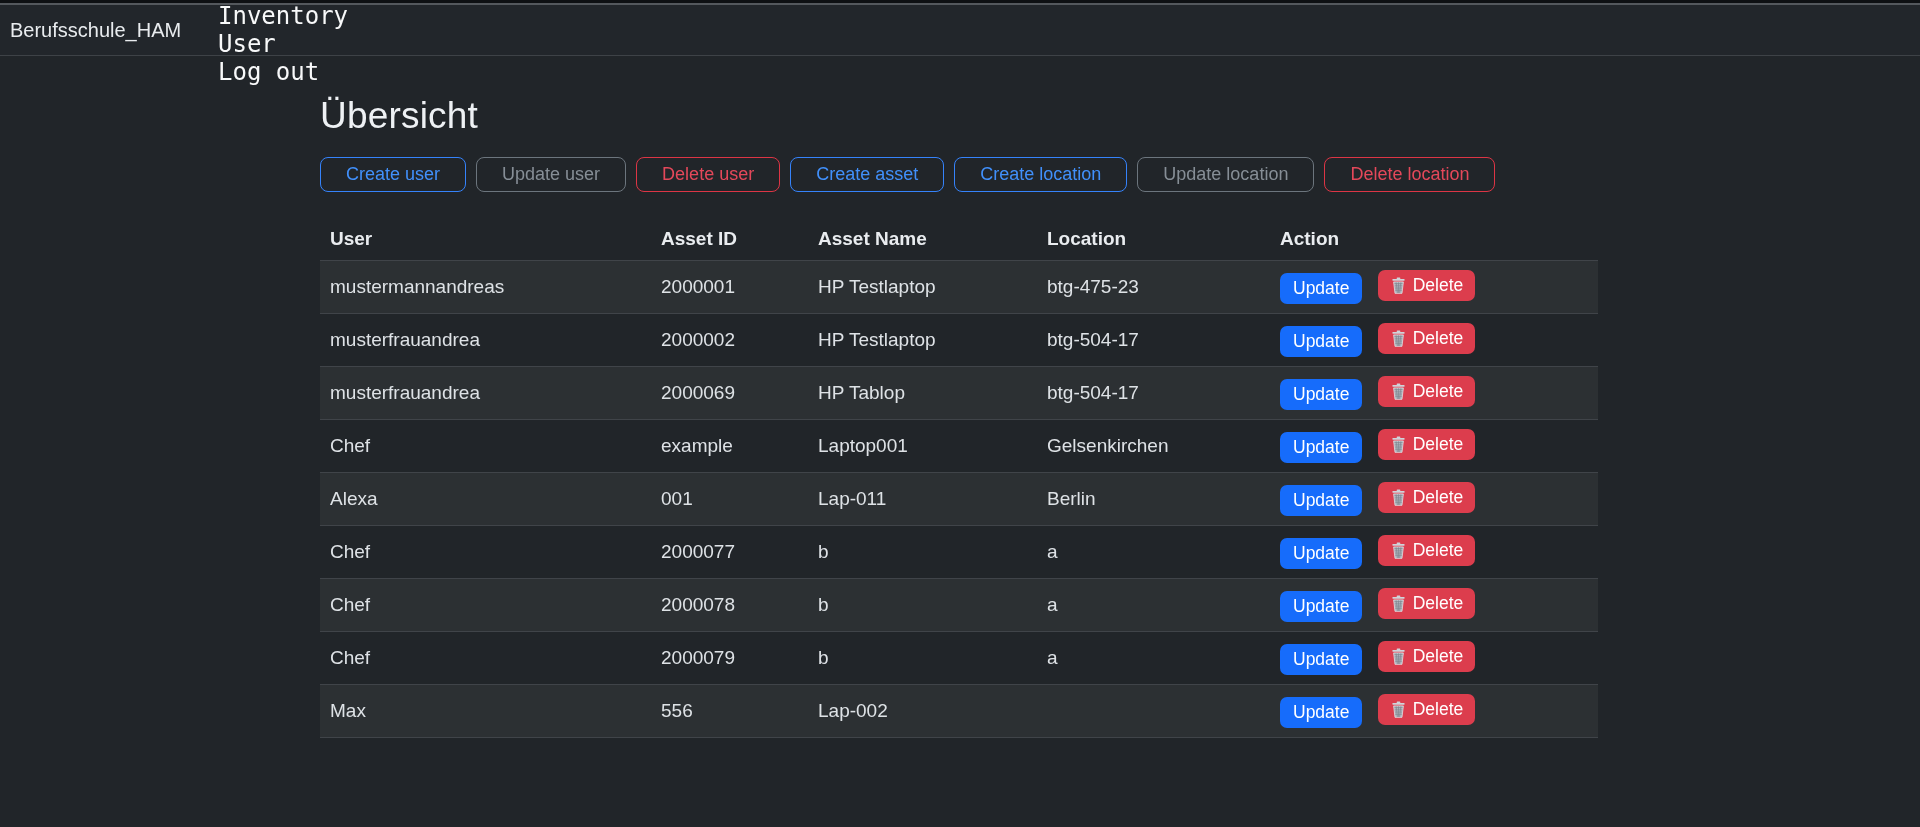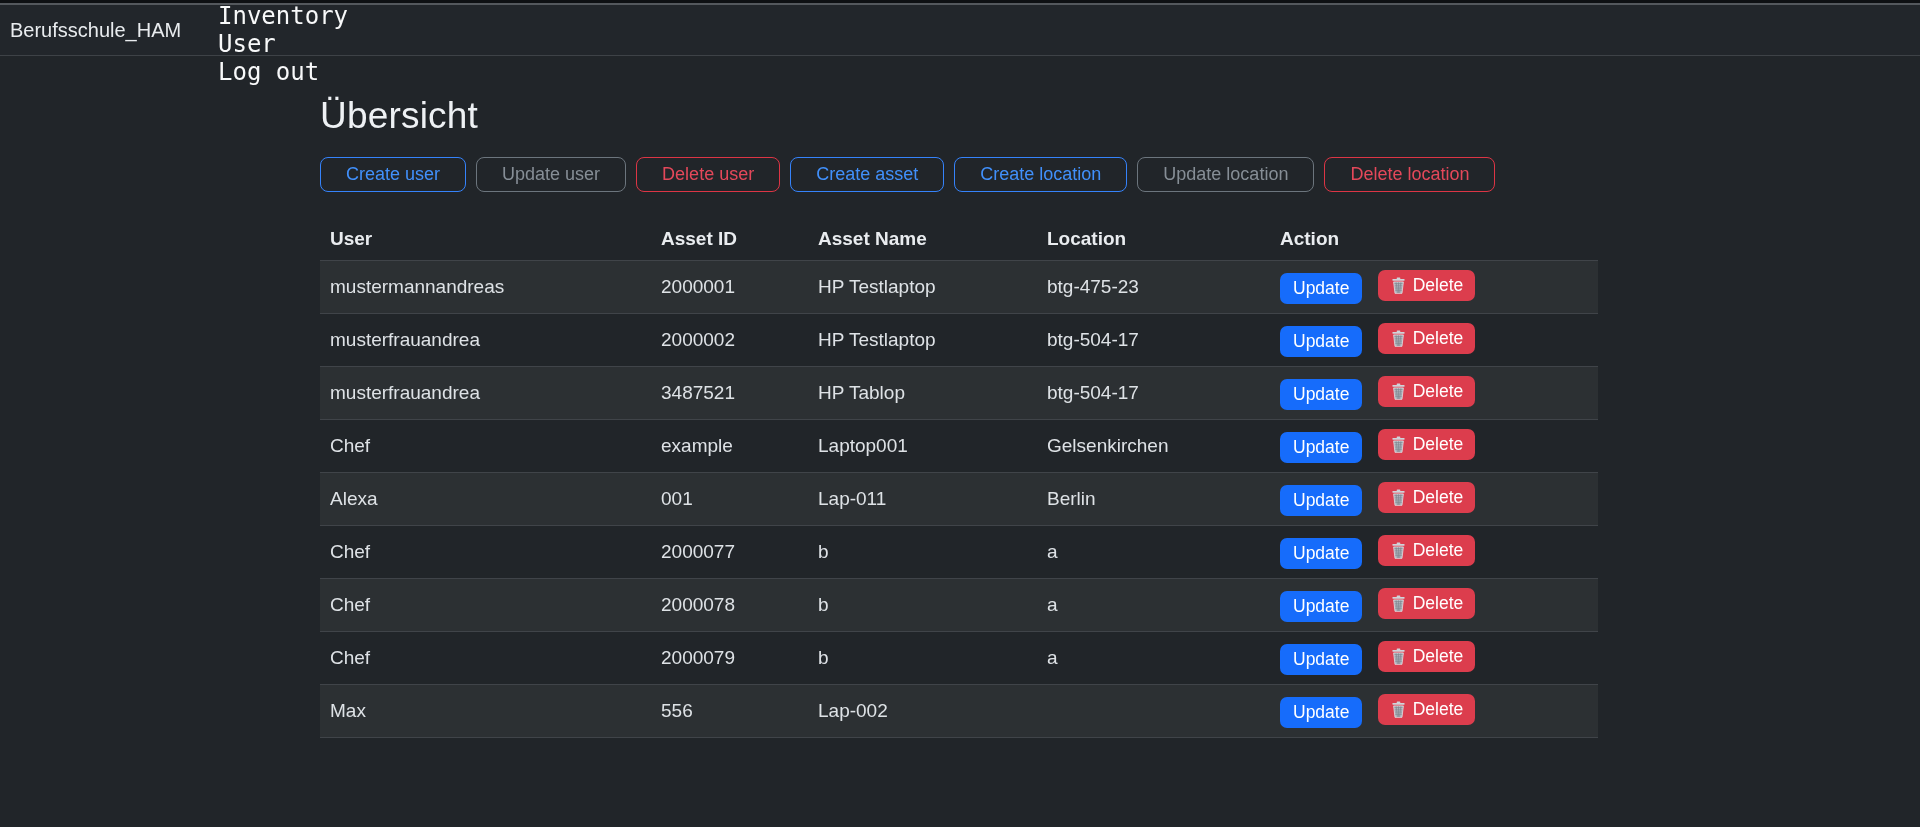--- a/index.html
+++ b/index.html
@@ -178,21 +178,21 @@
             <path d="M4.2 6.2 L11.8 6.2 M4.4 8.3 L11.6 8.3 M4.7 10.4 L11.3 10.4 M4.9 12.5 L11.1 12.5 M5.8 5 L7 15 M8 5 L8 15 M10.2 5 L9 15" stroke="#7e858d" stroke-width="0.6" fill="none"></path>
           </svg>
         </span>
         <span>Delete</span>
       </button>
     </td>
   </tr>
 
   <tr>
     <td>musterfrauandrea</td>
-    <td>3487521</td>
+    <td>2000069</td>
     <td>HP Tablop</td>
     <td>btg-504-17</td>
     <td>
       <button class="btn-update">Update</button>
       <button class="btn-delete">
         <span>
           <svg class="trash-svg" width="17" height="17" viewBox="0 0 16 16">
             <rect x="6.3" y="0.4" width="3.4" height="1.6" rx="0.6" fill="#cfd4da"></rect>
             <rect x="2.2" y="1.9" width="11.6" height="1.7" rx="0.7" fill="#cfd4da"></rect>
             <path d="M3.4 4.6 L4.7 15.4 L11.3 15.4 L12.6 4.6 Z" fill="#aeb5bd" stroke="#e2e6ea" stroke-width="0.7"></path>

